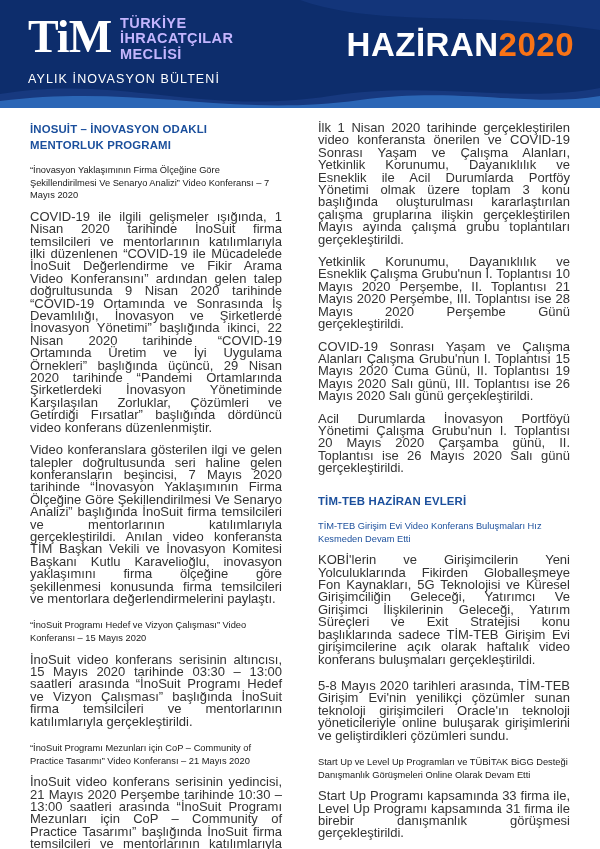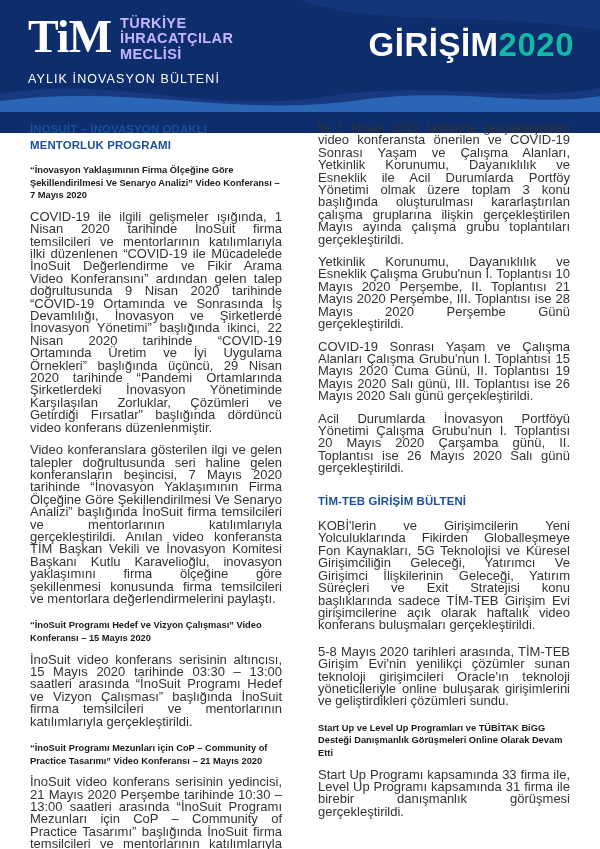--- a/index.html
+++ b/index.html
@@ -14,21 +14,21 @@
     width: 600px;
     height: 849px;
     background: #ffffff;
     overflow: hidden;
   }
 
   
   .header {
     position: relative;
     width: 600px;
-    height: 133px;
+    height: 108px;
     background: #0d2d6c;
     overflow: hidden;
   }
   .header-wave {
     position: absolute;
     left: 0; top: 0;
     width: 600px; height: 112px;
   }
   .brand {
     position: absolute;
@@ -73,21 +73,21 @@
     position: absolute;
     right: 26px;
     top: 26px;
     z-index: 3;
     font-size: 33px;
     font-weight: bold;
     letter-spacing: 0.5px;
     color: #ffffff;
   }
   .month .year {
-    color: #14b8a6;
+    color: #f97316;
   }
 
   
   .content {
     position: absolute;
     top: 122px;
     left: 0;
     width: 600px;
     display: flex;
     padding: 0 30px;
@@ -101,21 +101,21 @@
     color: #1b4f9c;
     font-size: 11.4px;
     font-weight: bold;
     line-height: 15.5px;
     letter-spacing: 0.15px;
     margin-bottom: 11px;
   }
   h3.sub-title {
     color: #1a1a1a;
     font-size: 9.3px;
-    font-weight: bold;
+    font-weight: normal;
     line-height: 12.6px;
     margin-bottom: 9px;
   }
   h3.sub-title.blue {
     color: #1b4f9c;
   }
   p.para {
     color: #333333;
     font-size: 13px;
     line-height: 12.4px;
@@ -147,21 +147,21 @@
         <div class="brand-lines">
           <div>TÜRKİYE</div>
           <div>İHRACATÇILAR</div>
           <div>MECLİSİ</div>
         </div>
       </div>
       <div class="brand-sub">AYLIK İNOVASYON BÜLTENİ</div>
     </div>
 
     <div class="month">
-      <span>GİRİŞİM</span><span class="year">2020</span>
+      <span>HAZİRAN</span><span class="year">2020</span>
     </div>
   </div>
 
   <div class="content">
 
     <div class="col">
       <h2 class="section-title">İNOSUİT – İNOVASYON ODAKLI MENTORLUK PROGRAMI</h2>
 
       <h3 class="sub-title">“İnovasyon Yaklaşımının Firma Ölçeğine Göre Şekillendirilmesi Ve Senaryo Analizi” Video Konferansı – 7 Mayıs 2020</h3>
       <p class="para">COVID-19 ile ilgili gelişmeler ışığında, 1 Nisan 2020 tarihinde İnoSuit firma temsilcileri ve mentorlarının katılımlarıyla ilki düzenlenen “COVID-19 ile Mücadelede İnoSuit Değerlendirme ve Fikir Arama Video Konferansını” ardından gelen talep doğrultusunda 9 Nisan 2020 tarihinde “COVID-19 Ortamında ve Sonrasında İş Devamlılığı, İnovasyon ve Şirketlerde İnovasyon Yönetimi” başlığında ikinci, 22 Nisan 2020 tarihinde “COVID-19 Ortamında Üretim ve İyi Uygulama Örnekleri” başlığında üçüncü, 29 Nisan 2020 tarihinde “Pandemi Ortamlarında Şirketlerdeki İnovasyon Yönetiminde Karşılaşılan Zorluklar, Çözümleri ve Getirdiği Fırsatlar” başlığında dördüncü video konferans düzenlenmiştir.</p>
@@ -176,22 +176,23 @@
       <p class="para">İnoSuit video konferans serisinin yedincisi, 21 Mayıs 2020 Perşembe tarihinde 10:30 – 13:00 saatleri arasında “İnoSuit Programı Mezunları için CoP – Community of Practice Tasarımı” başlığında İnoSuit firma temsilcileri ve mentorlarının katılımlarıyla gerçekleştirildi.</p>
     </div>
 
     <div class="col">
       <p class="para">İlk 1 Nisan 2020 tarihinde gerçekleştirilen video konferansta önerilen ve COVID-19 Sonrası Yaşam ve Çalışma Alanları, Yetkinlik Korunumu, Dayanıklılık ve Esneklik ile Acil Durumlarda Portföy Yönetimi olmak üzere toplam 3 konu başlığında oluşturulması kararlaştırılan çalışma gruplarına ilişkin gerçekleştirilen Mayıs ayında çalışma grubu toplantıları gerçekleştirildi.</p>
       <p class="para">Yetkinlik Korunumu, Dayanıklılık ve Esneklik Çalışma Grubu'nun I. Toplantısı 10 Mayıs 2020 Perşembe, II. Toplantısı 21 Mayıs 2020 Perşembe, III. Toplantısı ise 28 Mayıs 2020 Perşembe Günü gerçekleştirildi.</p>
       <p class="para">COVID-19 Sonrası Yaşam ve Çalışma Alanları Çalışma Grubu'nun I. Toplantısı 15 Mayıs 2020 Cuma Günü, II. Toplantısı 19 Mayıs 2020 Salı günü, III. Toplantısı ise 26 Mayıs 2020 Salı günü gerçekleştirildi.</p>
       <p class="para">Acil Durumlarda İnovasyon Portföyü Yönetimi Çalışma Grubu'nun I. Toplantısı 20 Mayıs 2020 Çarşamba günü, II. Toplantısı ise 26 Mayıs 2020 Salı günü gerçekleştirildi.</p>
 
       <div class="gap-md"></div>
-      <h2 class="section-title">TİM-TEB GİRİŞİM BÜLTENİ</h2>
-
+      <h2 class="section-title">TİM-TEB HAZİRAN EVLERİ</h2>
+
+      <h3 class="sub-title blue">TİM-TEB Girişim Evi Video Konferans Buluşmaları Hız Kesmeden Devam Etti</h3>
       <p class="para">KOBİ'lerin ve Girişimcilerin Yeni Yolculuklarında Fikirden Globalleşmeye Fon Kaynakları, 5G Teknolojisi ve Küresel Girişimciliğin Geleceği, Yatırımcı Ve Girişimci İlişkilerinin Geleceği, Yatırım Süreçleri ve Exit Stratejisi konu başlıklarında sadece TİM-TEB Girişim Evi girişimcilerine açık olarak haftalık video konferans buluşmaları gerçekleştirildi.</p>
 
       <div class="gap-sm"></div>
       <p class="para">5-8 Mayıs 2020 tarihleri arasında, TİM-TEB Girişim Evi'nin yenilikçi çözümler sunan teknoloji girişimcileri Oracle'ın teknoloji yöneticileriyle online buluşarak girişimlerini ve geliştirdikleri çözümleri sundu.</p>
 
       <div class="gap-sm"></div>
       <h3 class="sub-title">Start Up ve Level Up Programları ve TÜBİTAK BiGG Desteği Danışmanlık Görüşmeleri Online Olarak Devam Etti</h3>
       <p class="para">Start Up Programı kapsamında 33 firma ile, Level Up Programı kapsamında 31 firma ile birebir danışmanlık görüşmesi gerçekleştirildi.</p>
     </div>
 

